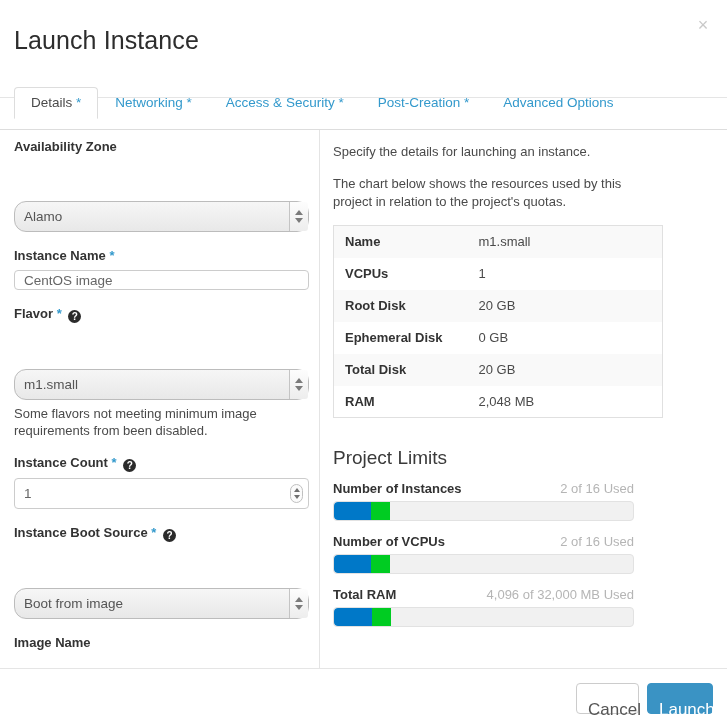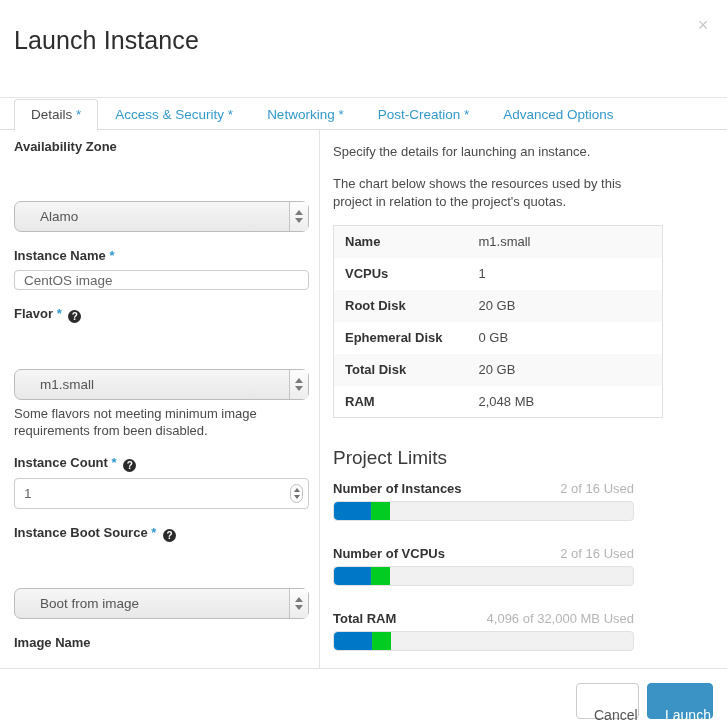--- a/index.html
+++ b/index.html
@@ -44,21 +44,21 @@
   }
 
   
   .tabs {
     position: absolute;
     left: 0; top: 83px;
     width: 727px; height: 47px;
   }
   .tab-strip {
     position: absolute;
-    left: 14px; top: 16px;
+    left: 14px; top: 4px;
     height: 31px;
     display: flex;
     align-items: flex-start;
   }
   .tab {
     padding: 6px 16px 7px 16px;
     font-size: 13.5px;
     color: #3399cc;
     cursor: pointer;
     border: 1px solid transparent;
@@ -134,23 +134,23 @@
   }
 
   .sel-wrap {
     position: relative;
     width: 295px; height: 31px;
     margin-bottom: 16px;
   }
   .sel {
     width: 100%; height: 31px;
     border: 1px solid #bcbcbc;
-    border-radius: 7px;
+    border-radius: 12px;
     background: linear-gradient(to bottom, #f6f6f6 0%, #e8e8e8 100%);
-    padding: 0 30px 0 25px;
+    padding: 0 30px 0 9px;
     font-size: 13.5px;
     color: #555555;
     line-height: 29px;
     white-space: nowrap;
     overflow: hidden;
     cursor: pointer;
     margin-top: 46px;
   }
   .sel.focused {
     border-color: #7cb6dd;
@@ -273,21 +273,21 @@
     width: 145px;
   }
   .flavor-table td {
     text-align: left;
     font-size: 13px;
     font-weight: normal;
     color: #4a4a4a;
     padding: 0;
   }
 
-  .limit-row { margin-bottom: 24px; width: 301px; }
+  .limit-row { margin-bottom: 12px; width: 301px; }
   .limit-head {
     position: relative;
     height: 18px;
     margin-bottom: 3px;
   }
   .limit-name {
     font-size: 13px;
     font-weight: bold;
     color: #333333;
     line-height: 18px;
@@ -327,26 +327,26 @@
     left: 0; top: 668px;
     width: 727px; height: 59px;
     border-top: 1px solid #e5e5e5;
     background: #ffffff;
   }
   .btn {
     position: absolute;
     top: 14px;
     height: 31px;
     border-radius: 4px;
-    font-size: 14px;
+    font-size: 17px;
     font-family: "Liberation Sans", sans-serif;
     cursor: pointer;
     line-height: 29px;
     text-align: center;
-    padding: 17px;
+    padding: 11px;
   }
   .btn-cancel {
     right: 88px;
     width: 63px;
     background: #ffffff;
     border: 1px solid #cccccc;
     color: #555555;
   }
   .btn-launch {
     right: 14px;
@@ -365,25 +365,25 @@
 </div>
 
 <div class="tabs">
   <div class="tabs-underline"></div>
   <div class="tab-strip">
     <div class="tab active">
       <span>Details</span>
       <span class="req">*</span>
     </div>
     <div class="tab">
+      <span>Networking</span>
+      <span class="req">*</span>
+    </div>
+    <div class="tab">
       <span>Access &amp; Security</span>
-      <span class="req">*</span>
-    </div>
-    <div class="tab">
-      <span>Networking</span>
       <span class="req">*</span>
     </div>
     <div class="tab">
       <span>Post-Creation</span>
       <span class="req">*</span>
     </div>
     <div class="tab">
       <span>Advanced Options</span>
     </div>
   </div>

